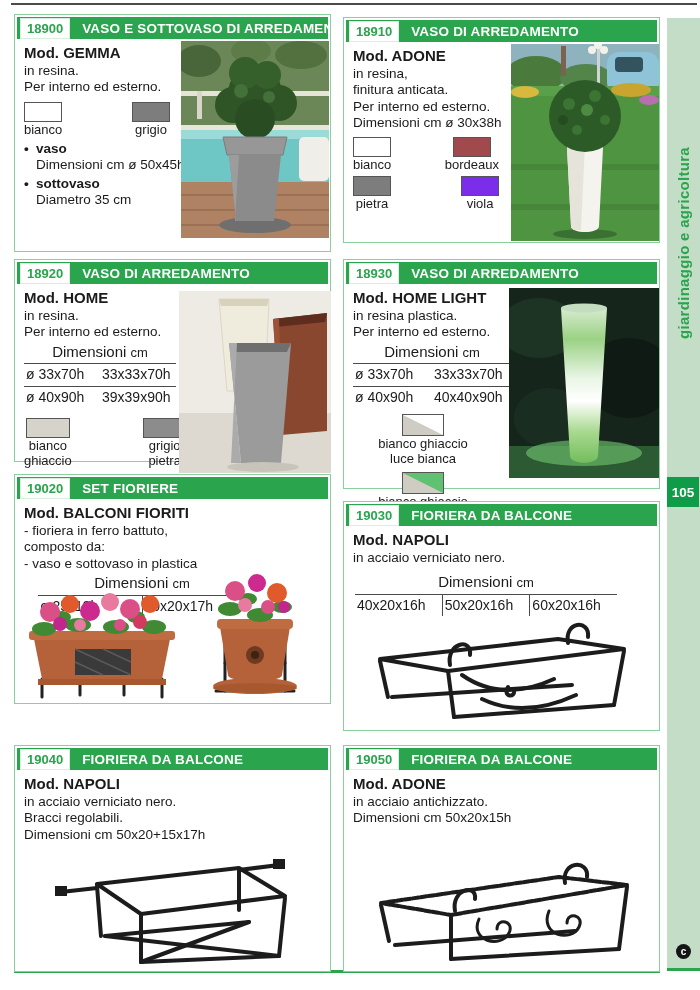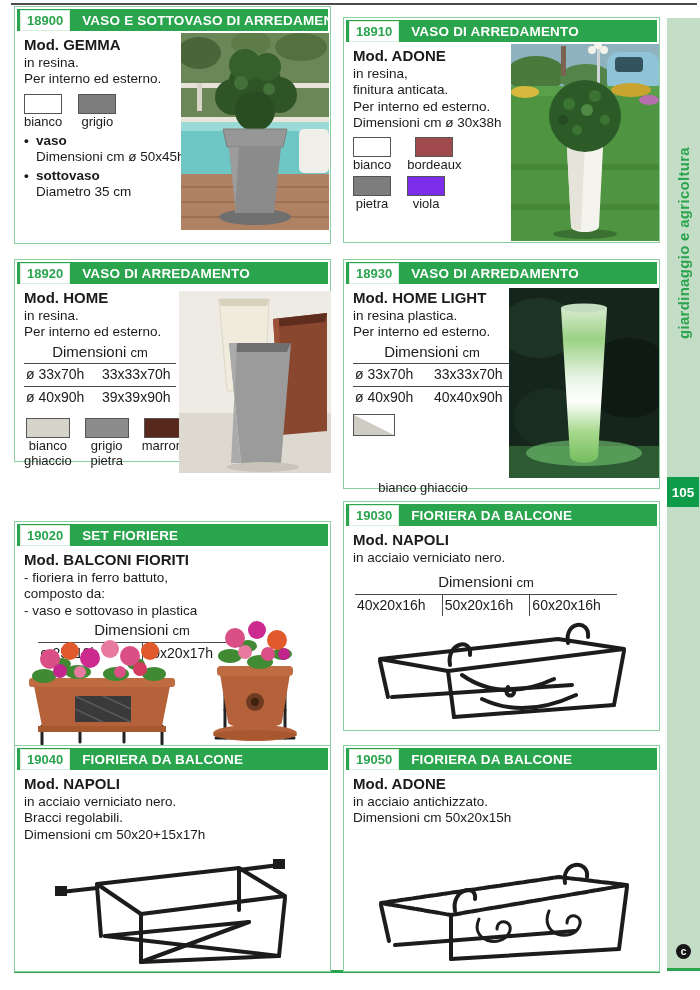--- a/index.html
+++ b/index.html
@@ -16,28 +16,28 @@
   .hdr{margin:2px;height:22px;background:#2aa44d;display:flex;align-items:center;overflow:hidden;}
   .code{background:#fff;color:#2aa44d;font-weight:bold;font-size:13px;line-height:17px;
         padding:1px 6px;margin-left:3px;border:1px solid #d8efe0;}
   .title{color:#fff;font-weight:bold;font-size:13.5px;margin-left:12px;white-space:nowrap;letter-spacing:.2px;}
   .body{padding:4px 8px 0 9px;font-size:13.5px;line-height:16.5px;}
   .model{font-size:15px;font-weight:bold;margin-bottom:1px;}
   .txt-narrow{width:162px;}
   .photo{position:absolute;}
 
   
-  .swatch-row{display:flex;margin-top:6px;margin-bottom:4px;}
+  .swatch-row{display:flex;margin-top:6px;margin-bottom:4px;justify-content:space-between;}
   .swatch-col{display:flex;flex-direction:column;align-items:center;margin-right:16px;}
   .swatch{width:38px;height:20px;border:1px solid #555;box-sizing:border-box;}
   .swatch-wide{width:44px;}
   .swatch-label{font-size:13px;line-height:14px;text-align:center;white-space:nowrap;margin-top:1px;}
   .sswatch{width:42px;height:22px;border:1px solid #555;position:relative;overflow:hidden;box-sizing:border-box;}
   .ss-top{position:absolute;top:0;left:0;right:0;bottom:0;clip-path:polygon(0 0,100% 0,100% 100%);}
-  .sswatch-col{display:flex;flex-direction:column;width:140px;margin-top:6px;gap:44px;}
+  .sswatch-col{display:flex;flex-direction:column;align-items:center;width:140px;margin-top:6px;}
 
   
   .bullet-row{display:flex;margin-top:2px;}
   .bullet{width:12px;font-weight:bold;}
   .bullet-name{font-weight:bold;}
   .bullet-detail{margin-left:12px;}
 
   
   .dim{margin-top:3px;margin-bottom:4px;}
   .dim-h{text-align:center;font-size:15px;padding-bottom:2px;border-bottom:1.5px solid #4a4a4a;}
@@ -59,21 +59,21 @@
   .logo-circle{position:absolute;bottom:9px;left:9px;width:15px;height:15px;border-radius:50%;
                background:#151515;color:#fff;font-weight:bold;font-size:10px;
                display:flex;align-items:center;justify-content:center;}
 </style>
 </head>
 <body>
 
 <div class="top-rule"></div>
 <div class="bottom-rule"></div>
 
-<div class="cell" style="left:14px;top:6px;width:317px;height:238px;">
+<div class="cell" style="left:14px;top:14px;width:317px;height:238px;">
   <div class="hdr">
     <span class="code">18900</span>
     <span class="title">VASO E SOTTOVASO DI ARREDAMENTO</span>
   </div>
   <div class="body txt-narrow">
     <div class="model">Mod. GEMMA</div>
     <div>in resina.</div>
     <div>Per interno ed esterno.</div>
     <div class="swatch-row">
       <div class="swatch-col">
@@ -299,21 +299,21 @@
     <ellipse cx="30" cy="40" rx="40" ry="30" fill="#24422c" opacity="0.5"></ellipse>
     <ellipse cx="120" cy="90" rx="45" ry="40" fill="#0c1510" opacity="0.7"></ellipse>
     <ellipse cx="40" cy="130" rx="35" ry="30" fill="#1d3525" opacity="0.6"></ellipse>
     <rect x="0" y="158" width="150" height="32" fill="#2c5a33"></rect>
     <ellipse cx="75" cy="165" rx="58" ry="13" fill="#6fbf6e" opacity="0.65"></ellipse>
     <path d="M52,20 L98,20 L89,168 C89,177 61,177 61,168 Z" fill="url(#glowpot)"></path>
     <ellipse cx="75" cy="20" rx="23" ry="4.5" fill="#c4ddc0"></ellipse>
   </svg>
 </div>
 
-<div class="cell" style="left:14px;top:521px;width:317px;height:230px;">
+<div class="cell" style="left:14px;top:474px;width:317px;height:230px;">
   <div class="hdr">
     <span class="code">19020</span>
     <span class="title">SET  FIORIERE</span>
   </div>
   <div class="body">
     <div class="model">Mod. BALCONI FIORITI</div>
     <div>- fioriera in ferro battuto,</div>
     <div>composto da:</div>
     <div>- vaso e sottovaso in plastica</div>
     <div class="dim vsep" style="width:208px;margin-left:14px;">

